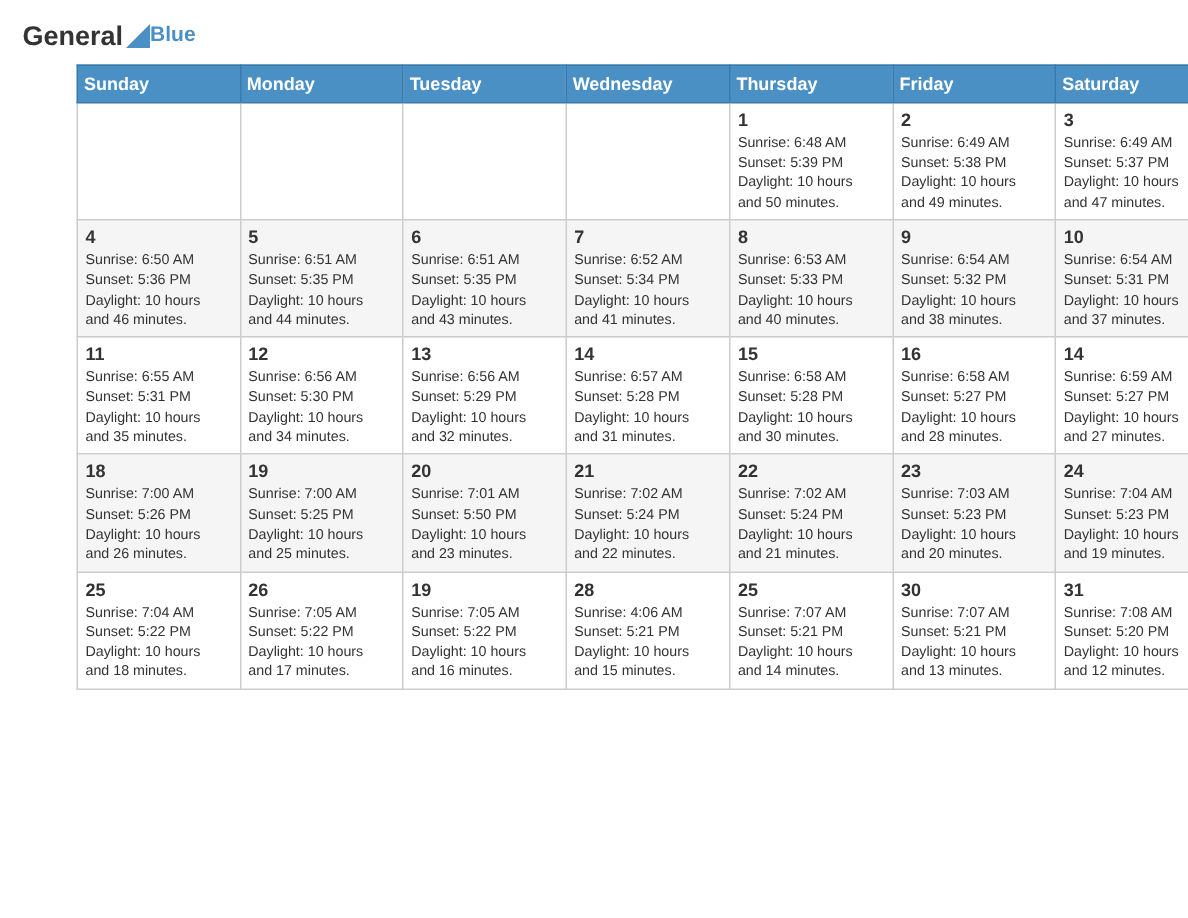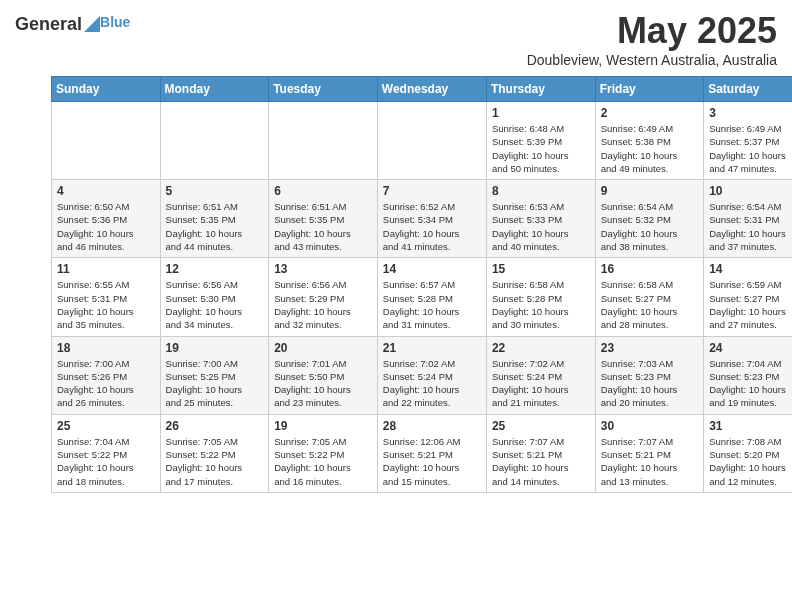--- a/index.html
+++ b/index.html
@@ -103,24 +103,20 @@
       <span class="logo-text">
         <span style="display:flex; align-items:center;">
           <span class="logo-general">General</span>
           <svg width="16" height="16" viewBox="0 0 16 16" style="margin-left:2px; margin-top:-2px;">
             <polygon points="0,16 16,0 16,16" fill="#4a90c4"></polygon>
           </svg>
         </span>
         <span class="logo-blue">Blue</span>
       </span>
     </div>
-  </div>
-  <div class="title-area">
-    <div class="month-title">May 2025</div>
-    <div class="location-title">Doubleview, Western Australia, Australia</div>
   </div>
 </div>
 
 <table class="calendar">
   <thead>
     <tr>
       <th>Sunday</th>
       <th>Monday</th>
       <th>Tuesday</th>
       <th>Wednesday</th>
@@ -327,21 +323,21 @@
         </td>
         <td>
           <span class="day-number">19</span>
           <div class="day-info" style="white-space: pre-line;">Sunrise: 7:05 AM
 Sunset: 5:22 PM
 Daylight: 10 hours
 and 16 minutes.</div>
         </td>
         <td>
           <span class="day-number">28</span>
-          <div class="day-info" style="white-space: pre-line;">Sunrise: 12:06 AM
+          <div class="day-info" style="white-space: pre-line;">Sunrise: 4:06 AM
 Sunset: 5:21 PM
 Daylight: 10 hours
 and 15 minutes.</div>
         </td>
         <td>
           <span class="day-number">25</span>
           <div class="day-info" style="white-space: pre-line;">Sunrise: 7:07 AM
 Sunset: 5:21 PM
 Daylight: 10 hours
 and 14 minutes.</div>

